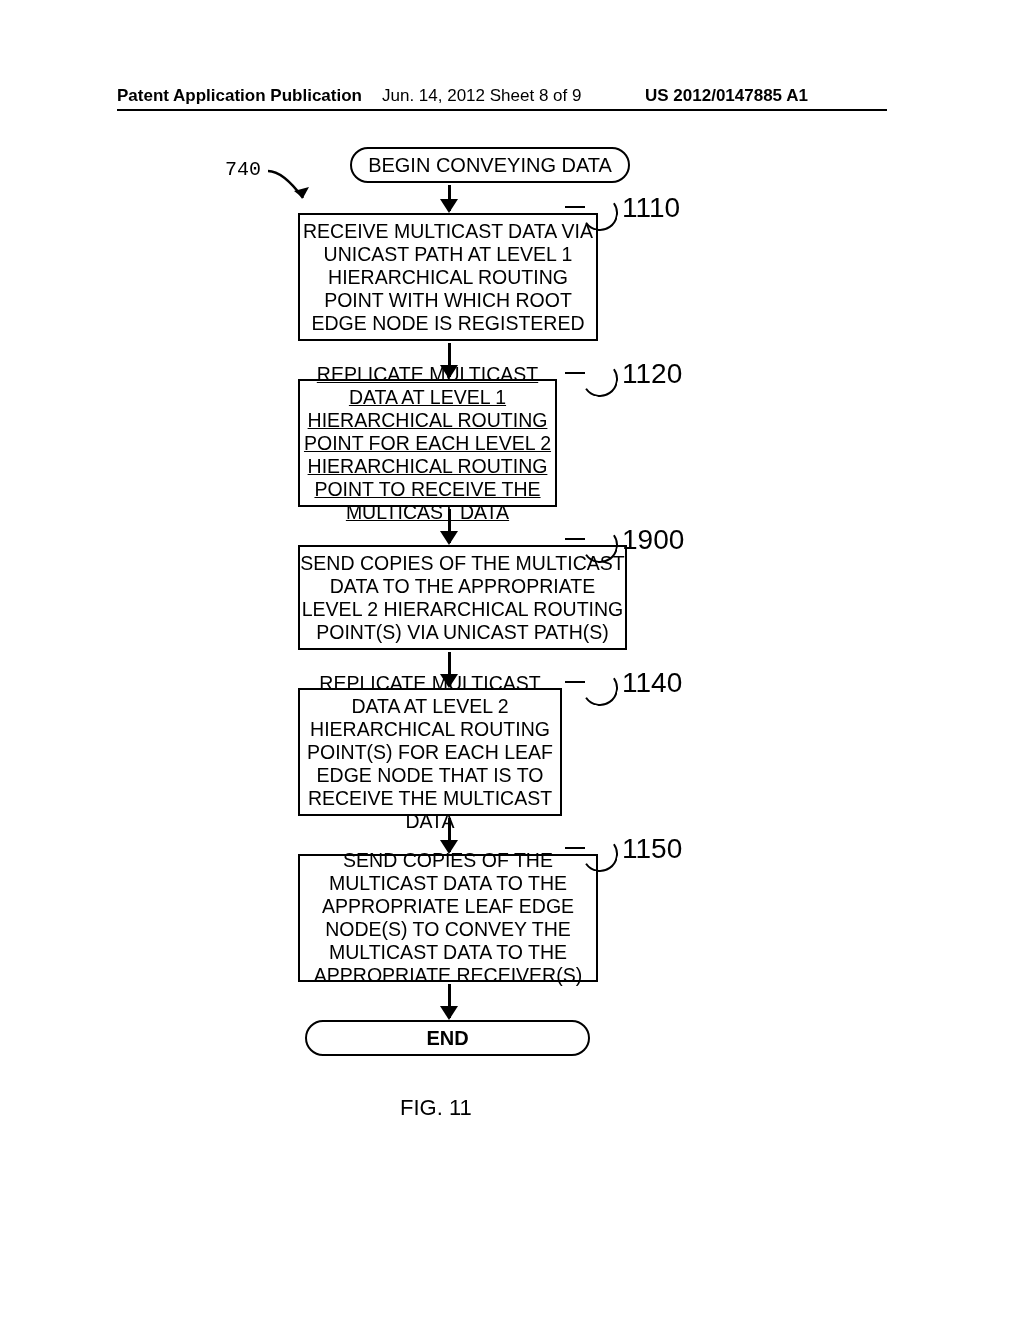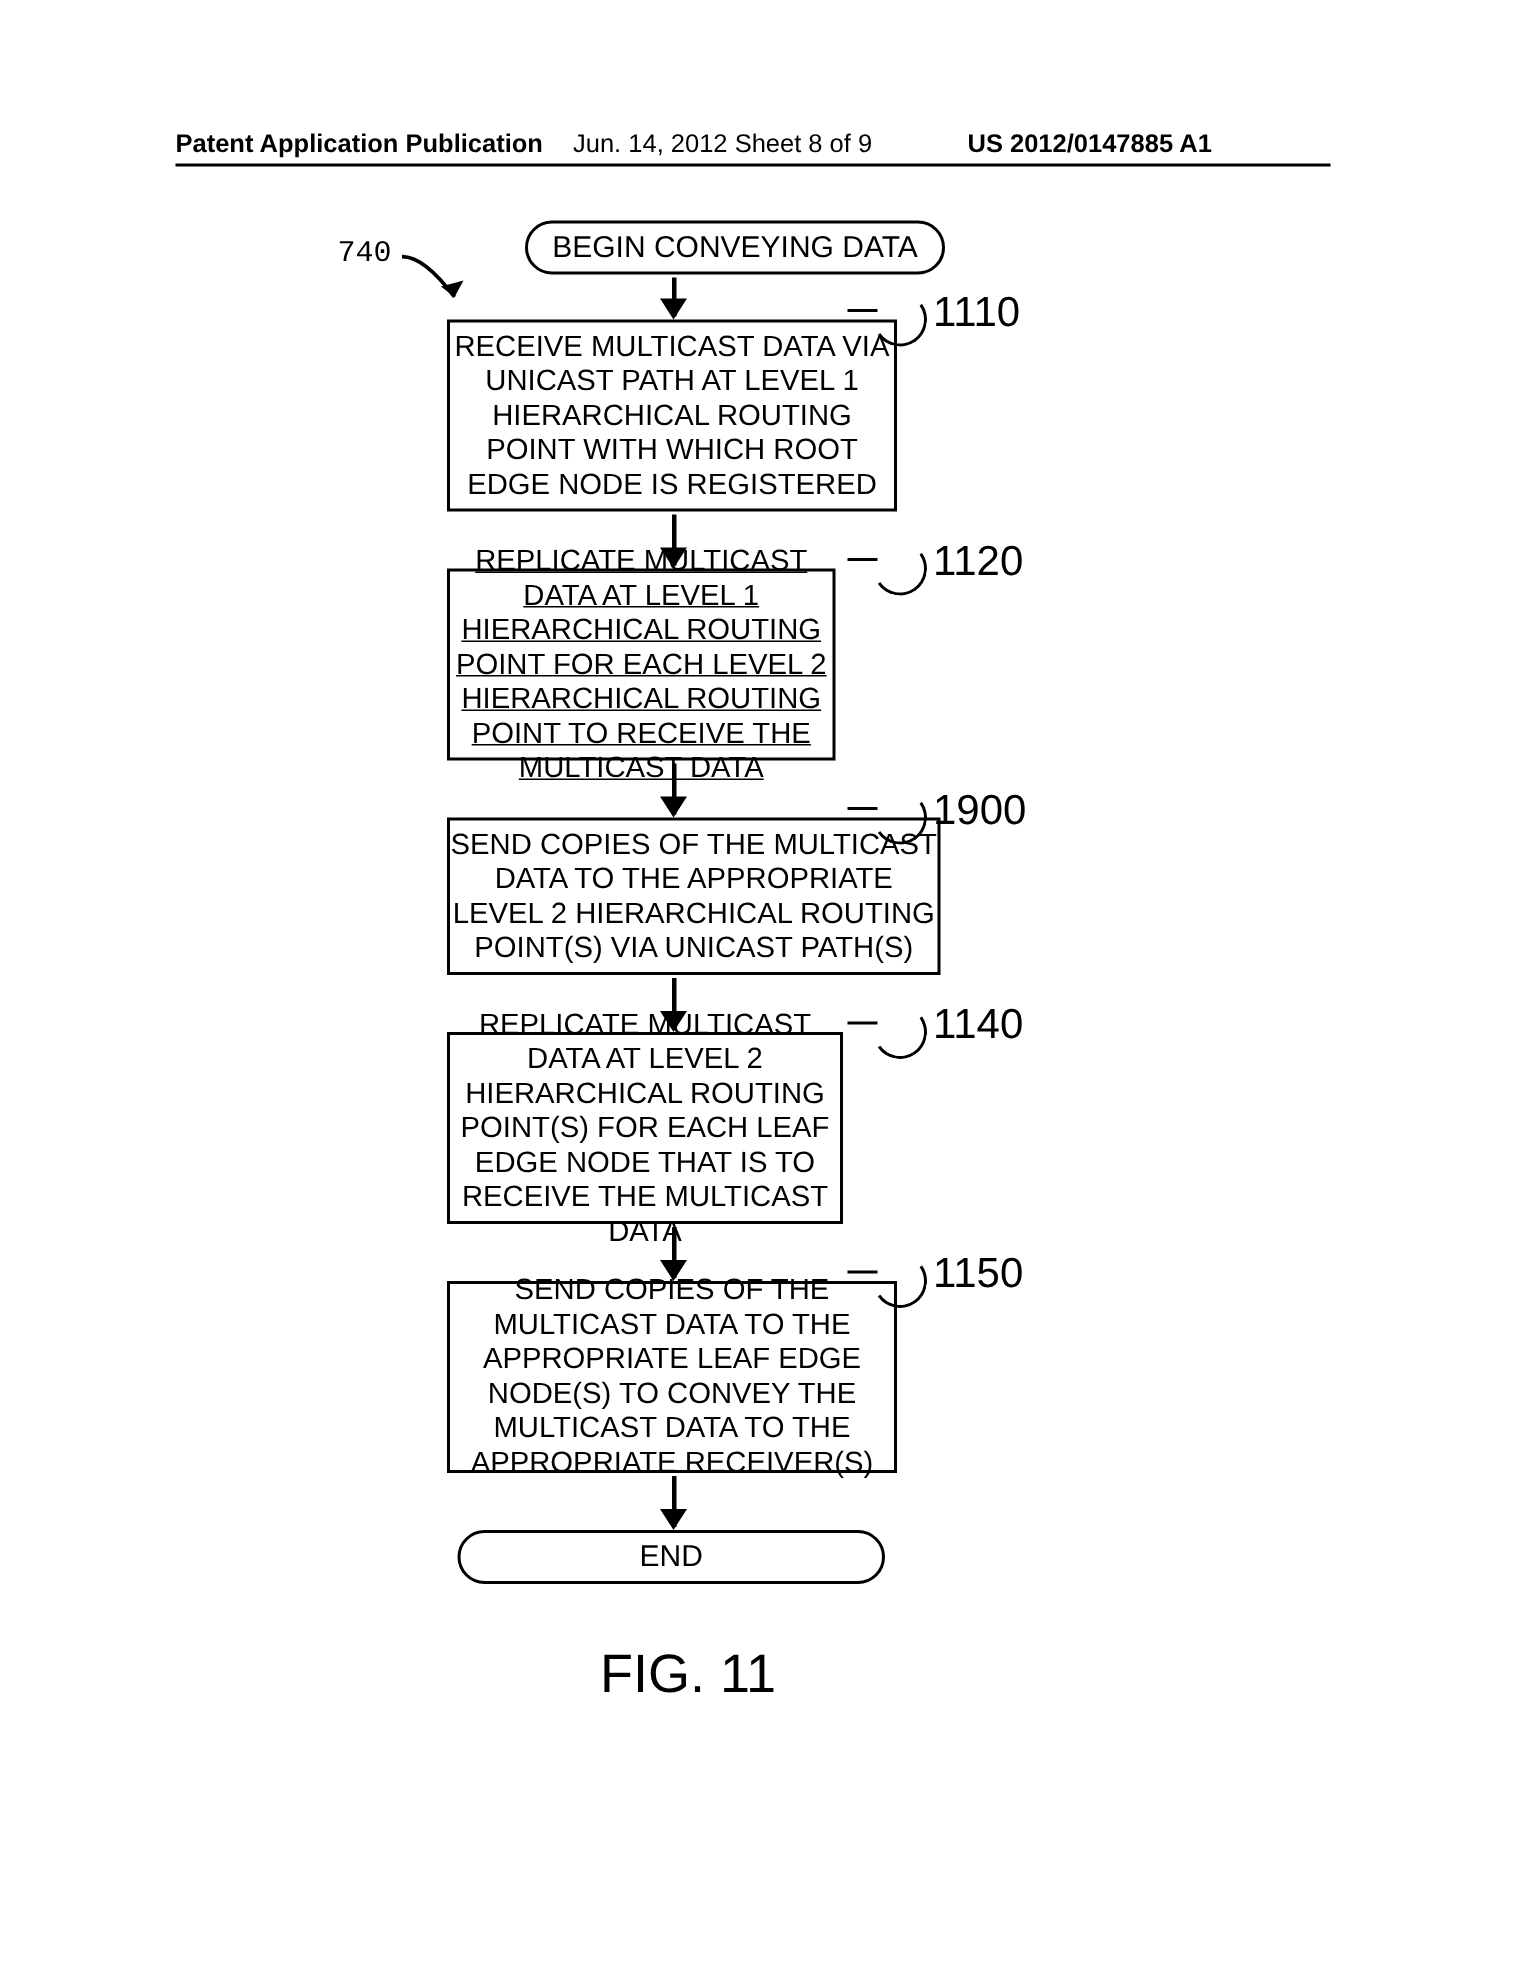--- a/index.html
+++ b/index.html
@@ -94,21 +94,21 @@
       transform: translateX(-50%);
       width: 0;
       height: 0;
       border-left: 9px solid transparent;
       border-right: 9px solid transparent;
       border-top: 14px solid black;
     }
 
     .fig-label {
       position: absolute;
-      font-size: 36px;
+      font-size: 22px;
       text-align: center;
     }
 
     .label-740 {
       position: absolute;
       font-size: 20px;
       font-family: Liberation Mono, monospace;
     }
     .arrow-740 {
       position: absolute;
@@ -173,18 +173,18 @@
   <div class="arrow" style="left:448px; top:673px; height:34px;"></div>
 
   <div class="ref-label" style="left:622px; top:688px;">1150</div>
   <div class="ref-arc" style="left:582px; top:691px;"></div>
   <div class="ref-line" style="left:565px; top:702px; width:20px; height:2px;"></div>
   <div class="process" style="left:298px; top:709px; width:300px; height:128px;">
     <span>SEND COPIES OF THE MULTICAST DATA TO THE APPROPRIATE LEAF EDGE NODE(S) TO CONVEY THE MULTICAST DATA TO THE APPROPRIATE RECEIVER(S)</span>
   </div>
   <div class="arrow" style="left:448px; top:839px; height:34px;"></div>
 
-  <div class="terminal" style="left:305px; top:875px; width:285px; height:36px;">
+  <div class="terminal" style="left:305px; top:875px; width:285px; height:36px;font-weight:bold;">
     <span>END</span>
   </div>
 
   <div class="fig-label" style="left:400px; top:950px;">FIG. 11</div>
 </div>
 
 </body></html>

